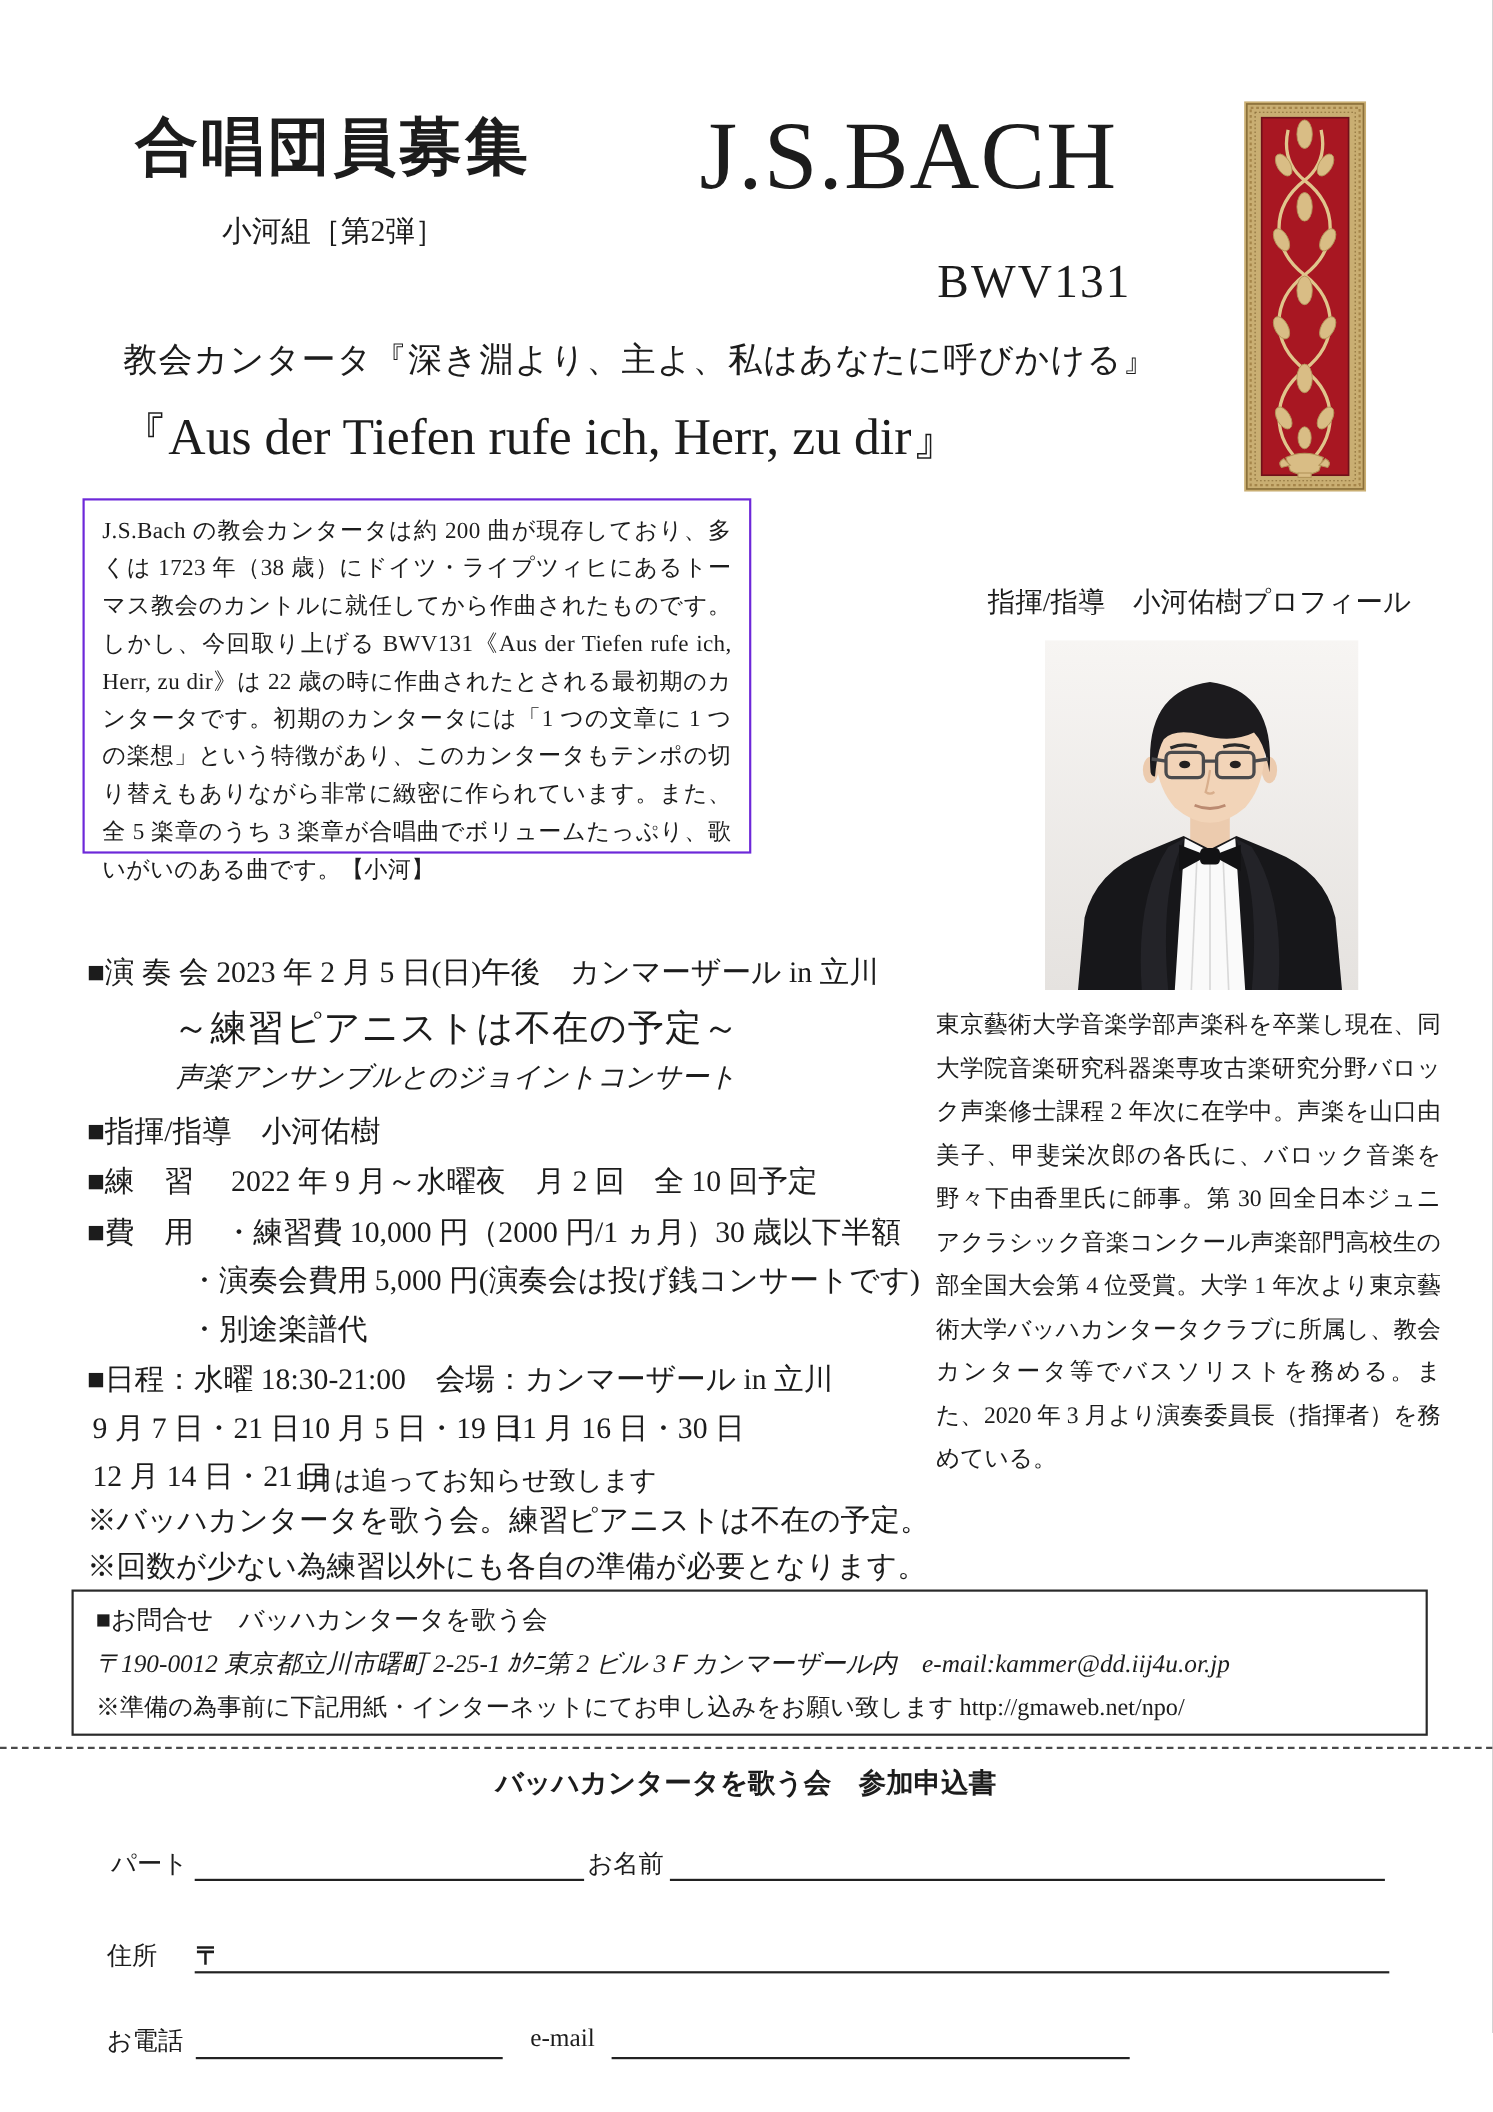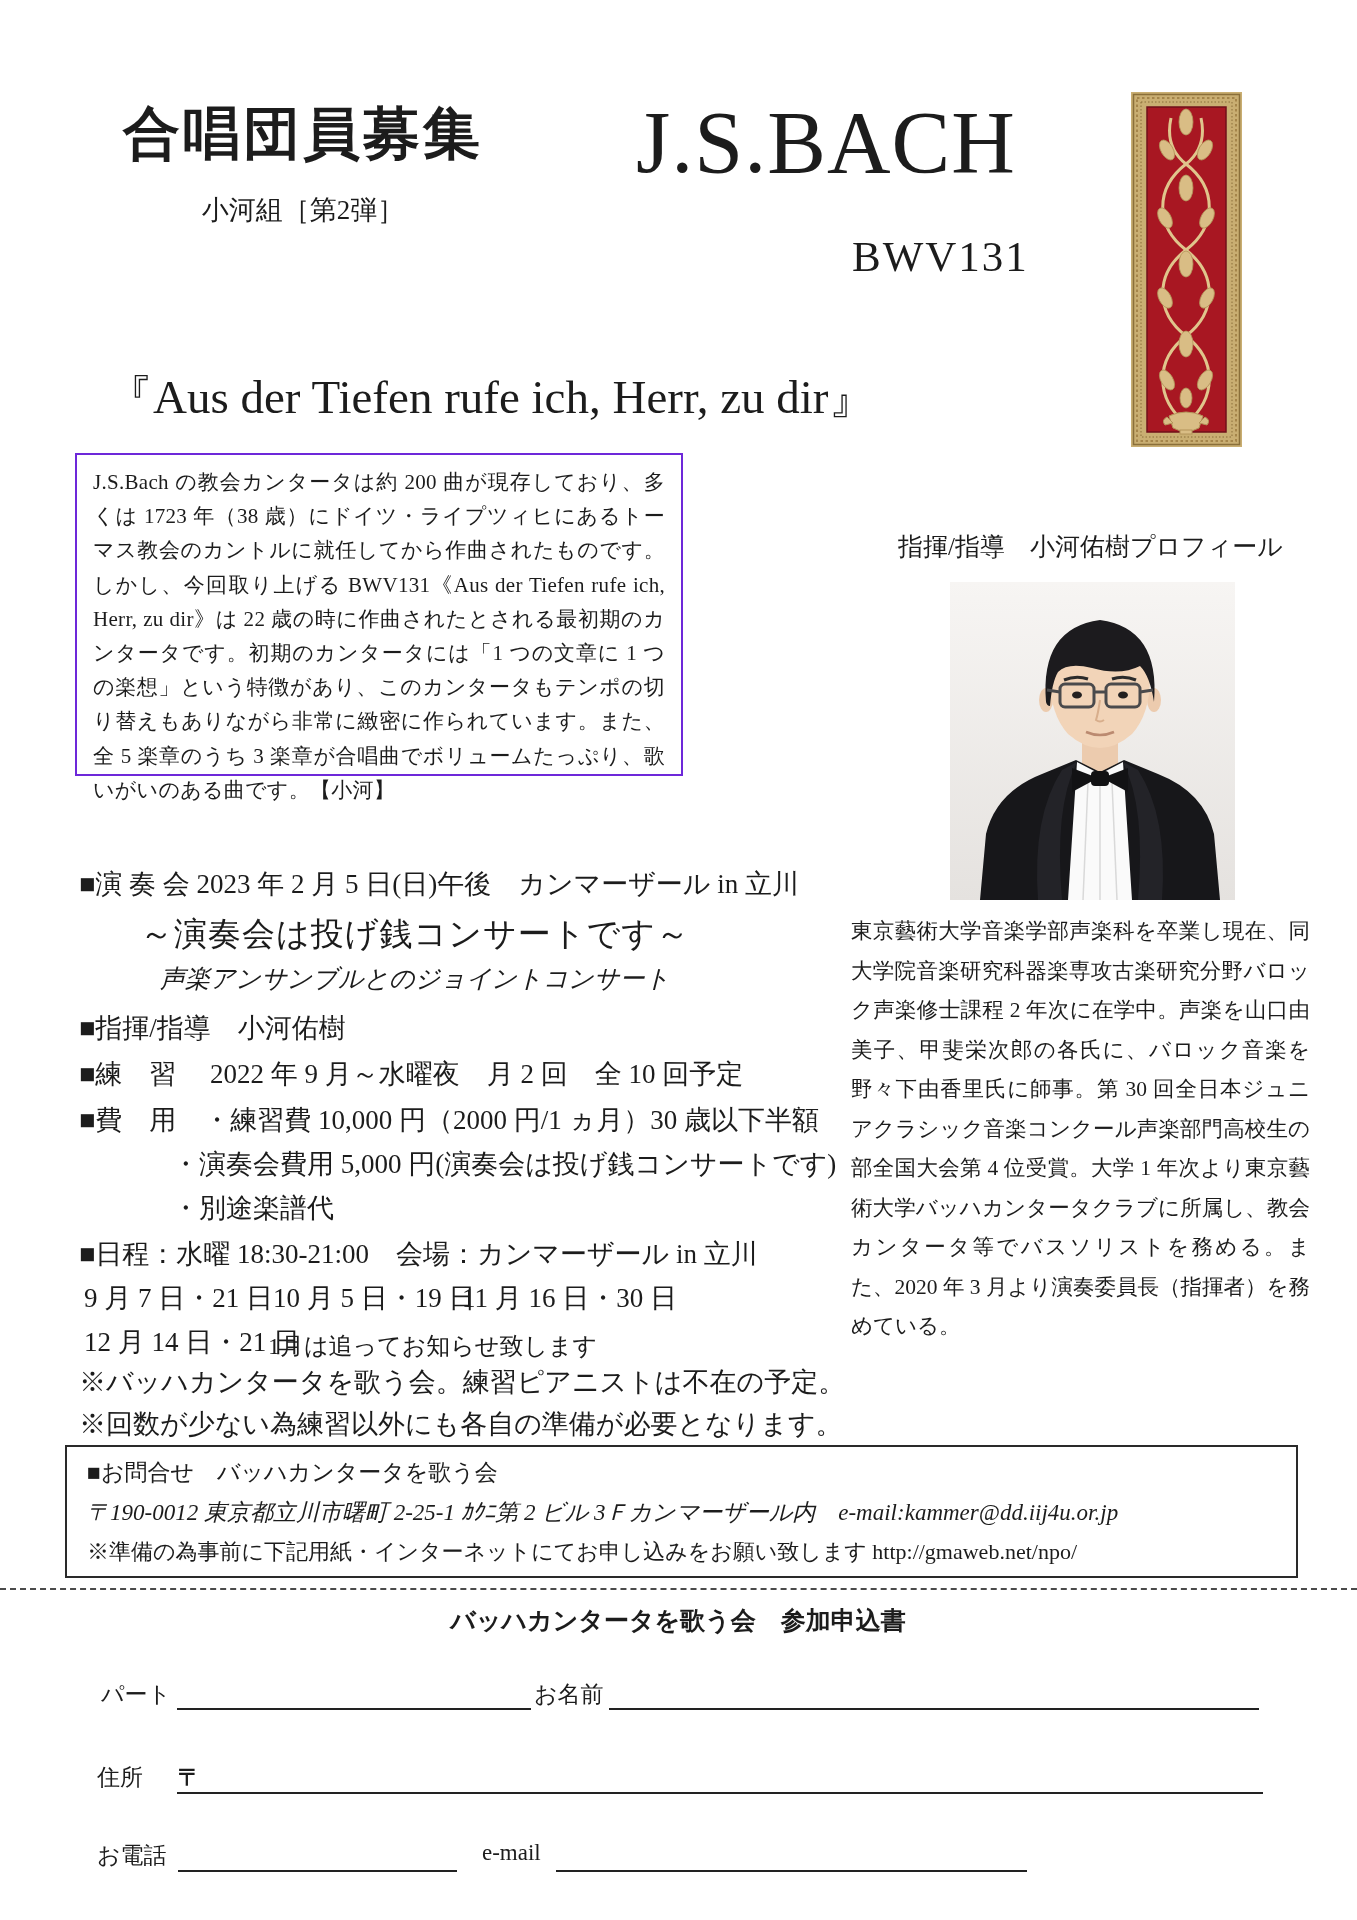--- a/index.html
+++ b/index.html
@@ -42,20 +42,21 @@
 </style>
 </head>
 <body>
 
 <div class="page">
 
   <div class="abs recruit-title">合唱団員募集</div>
   <div class="abs recruit-subtitle">小河組［第2弾］</div>
   <div class="abs composer">J.S.BACH</div>
   <div class="abs bwv">BWV131</div>
+  <div class="abs cantata-jp">教会カンタータ『深き淵より、主よ、私はあなたに呼びかける』</div>
   <div class="abs cantata-de">『Aus der Tiefen rufe ich, Herr, zu dir』</div>
 
   <div class="abs" style="left:1131px; top:92px; width:111px; height:355px;">
     <svg width="111" height="355" viewBox="0 0 111 355">
       <rect x="0" y="0" width="111" height="355" fill="#c9ae72"></rect>
       <rect x="2.5" y="2.5" width="106" height="350" fill="none" stroke="#8a6f3a" stroke-width="1.5"></rect>
       <rect x="6" y="6" width="99" height="343" fill="none" stroke="#a5854a" stroke-width="2" stroke-dasharray="2.5,2.5"></rect>
       <rect x="10" y="10" width="91" height="335" fill="none" stroke="#8a6f3a" stroke-width="1" stroke-dasharray="1.5,2"></rect>
       <rect x="16" y="15" width="79" height="325" fill="#a81722" stroke="#70101a" stroke-width="1.5"></rect>
 
@@ -87,21 +88,21 @@
         <rect x="49" y="338" width="12" height="4"></rect>
       </g>
     </svg>
   </div>
 
   <div class="abs desc-box">
     <div class="desc-text">J.S.Bach の教会カンタータは約 200 曲が現存しており、多くは 1723 年（38 歳）にドイツ・ライプツィヒにあるトーマス教会のカントルに就任してから作曲されたものです。しかし、今回取り上げる BWV131《Aus der Tiefen rufe ich, Herr, zu dir》は 22 歳の時に作曲されたとされる最初期のカンタータです。初期のカンタータには「1 つの文章に 1 つの楽想」という特徴があり、このカンタータもテンポの切り替えもありながら非常に緻密に作られています。また、全 5 楽章のうち 3 楽章が合唱曲でボリュームたっぷり、歌いがいのある曲です。【小河】</div>
   </div>
 
   <div class="abs ev" style="left:79px; top:866px;">■演 奏 会 2023 年 2 月 5 日(日)午後　カンマーザール in 立川</div>
-  <div class="abs concert-name">～演奏会は投げ銭コンサートです～</div>
+  <div class="abs concert-name">～練習ピアニストは不在の予定～</div>
   <div class="abs concert-sub">声楽アンサンブルとのジョイントコンサート</div>
   <div class="abs ev" style="left:79px; top:1010px;">■指揮/指導　小河佑樹</div>
   <div class="abs ev" style="left:79px; top:1056px;">■練　習　 2022 年 9 月～水曜夜　月 2 回　全 10 回予定</div>
   <div class="abs ev" style="left:79px; top:1102px;">■費　用　・練習費 10,000 円（2000 円/1 ヵ月）30 歳以下半額</div>
   <div class="abs ev" style="left:172px; top:1146px;">・演奏会費用 5,000 円(演奏会は投げ銭コンサートです)</div>
   <div class="abs ev" style="left:172px; top:1190px;">・別途楽譜代</div>
   <div class="abs ev" style="left:79px; top:1236px;">■日程：水曜 18:30-21:00　会場：カンマーザール in 立川</div>
 
   <div class="abs" style="left:0; top:1280px; width:760px;">
     <span class="abs ev" style="left:84px; top:0;">9 月 7 日・21 日</span>

